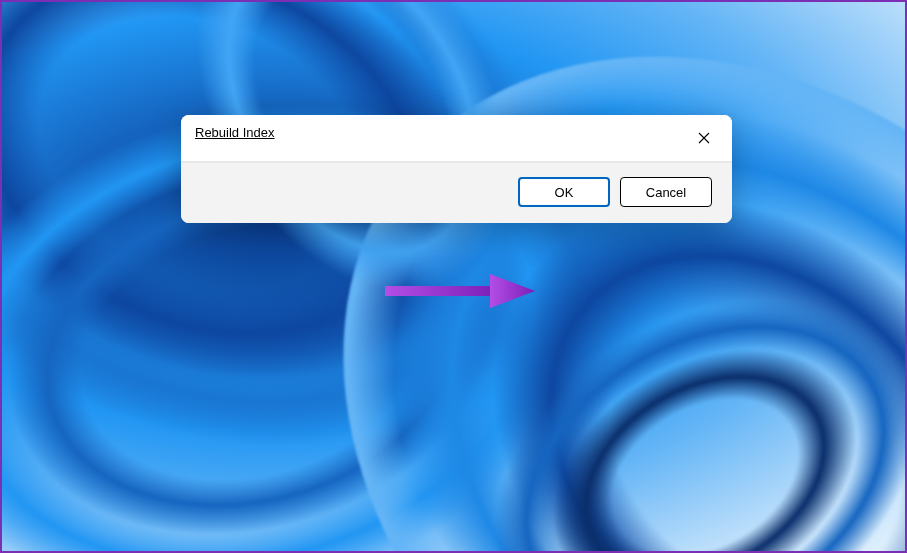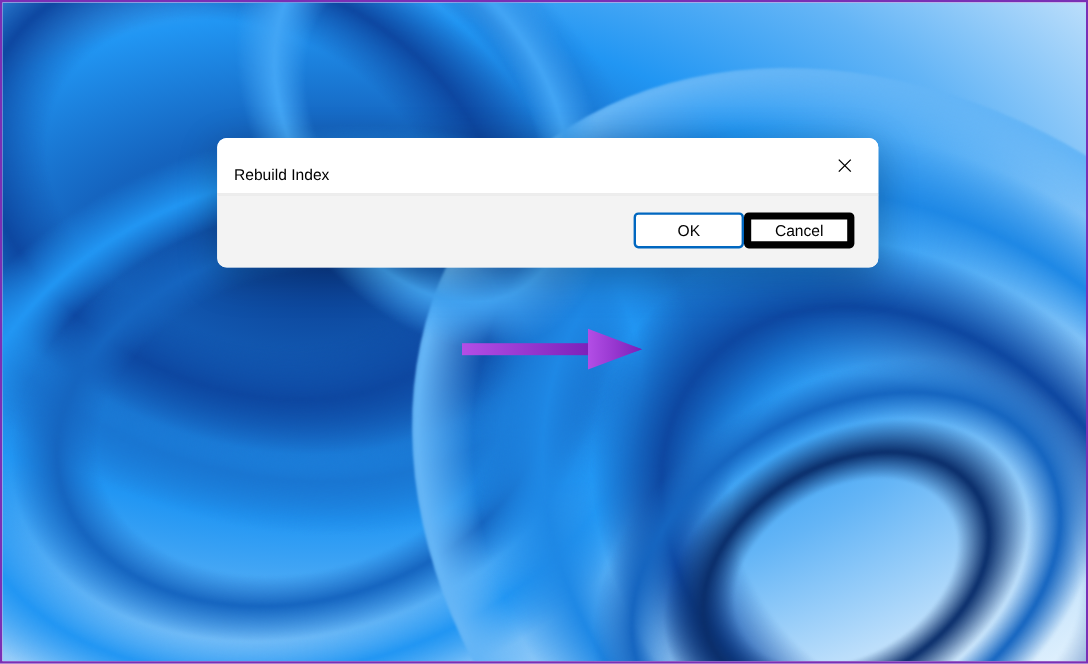--- a/index.html
+++ b/index.html
@@ -64,23 +64,24 @@
       top: 113px;
       width: 551px;
       background: #ffffff;
       border-radius: 8px;
       box-shadow: 0 8px 32px rgba(0,0,0,0.25);
       overflow: hidden;
     }
     .dialog-titlebar {
       display: flex;
       justify-content: space-between;
-      align-items: flex-end;
+      align-items: flex-start;
       padding: 10px 14px 8px 14px;
       background: #ffffff;
+      text-decoration: underline;
     }
     .dialog-title {
       font-size: 13px;
       color: #000;
     }
     .close-btn {
       width: 28px;
       height: 28px;
       display: flex;
       align-items: center;
@@ -133,30 +134,31 @@
     }
     .dialog-message {
       font-size: 13px;
       color: #000;
       line-height: 1.55;
       padding-top: 2px;
     }
     .dialog-buttons {
       display: flex;
       justify-content: flex-end;
+      gap: 10px;
       padding: 14px 20px 16px 20px;
       background: #f3f3f3;
       border-top: 1px solid #e8e8e8;
     }
     .btn {
       min-width: 92px;
       height: 30px;
       font-size: 13px;
       background: #ffffff;
-      border: 6px solid #000000;
+      border: 1px solid #000000;
       border-radius: 4px;
       cursor: pointer;
       font-family: inherit;
       padding: 0 14px;
     }
     .btn.primary {
       border: 2px solid #0067c0;
     }
 
     .arrow-annotation {

